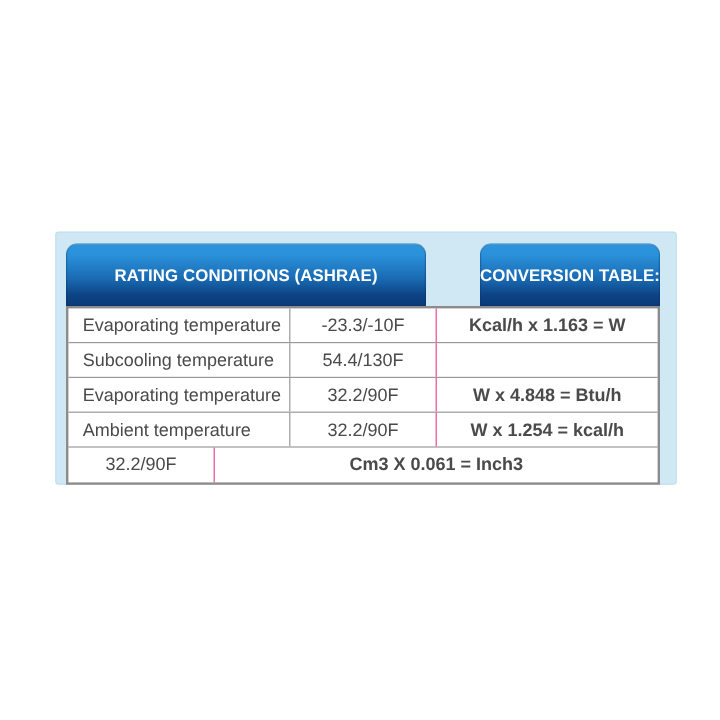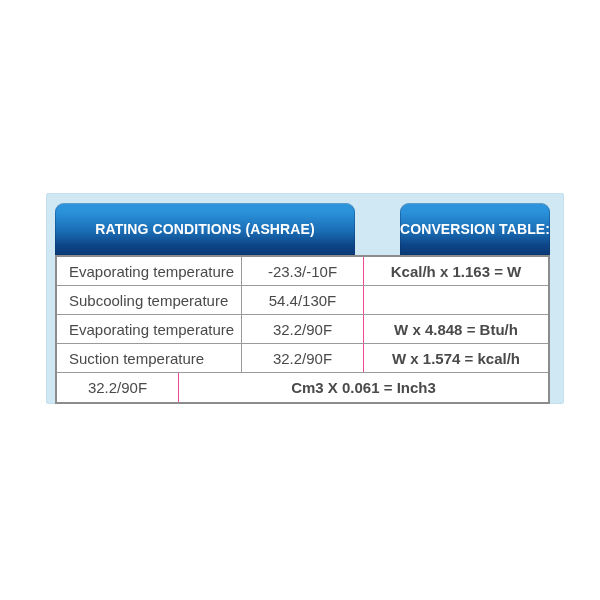--- a/index.html
+++ b/index.html
@@ -112,23 +112,23 @@
           <div class="cell cell-value">54.4/130F</div>
         </div>
 
         <div class="row">
           <div class="cell cell-condition">Evaporating temperature</div>
           <div class="cell cell-value">32.2/90F</div>
           <div class="cell cell-conversion">W x 4.848 = Btu/h</div>
         </div>
 
         <div class="row">
-          <div class="cell cell-condition">Suction temperature</div>
+          <div class="cell cell-condition">Ambient temperature</div>
           <div class="cell cell-value">32.2/90F</div>
-          <div class="cell cell-conversion">W x 1.574 = kcal/h</div>
+          <div class="cell cell-conversion">W x 1.254 = kcal/h</div>
         </div>
 
         <div class="row">
           <div class="cell cell-value">32.2/90F</div>
           <div class="cell cell-conversion">Cm3 X 0.061 = Inch3</div>
         </div>
 
       </div>
     </div>
   </div>

